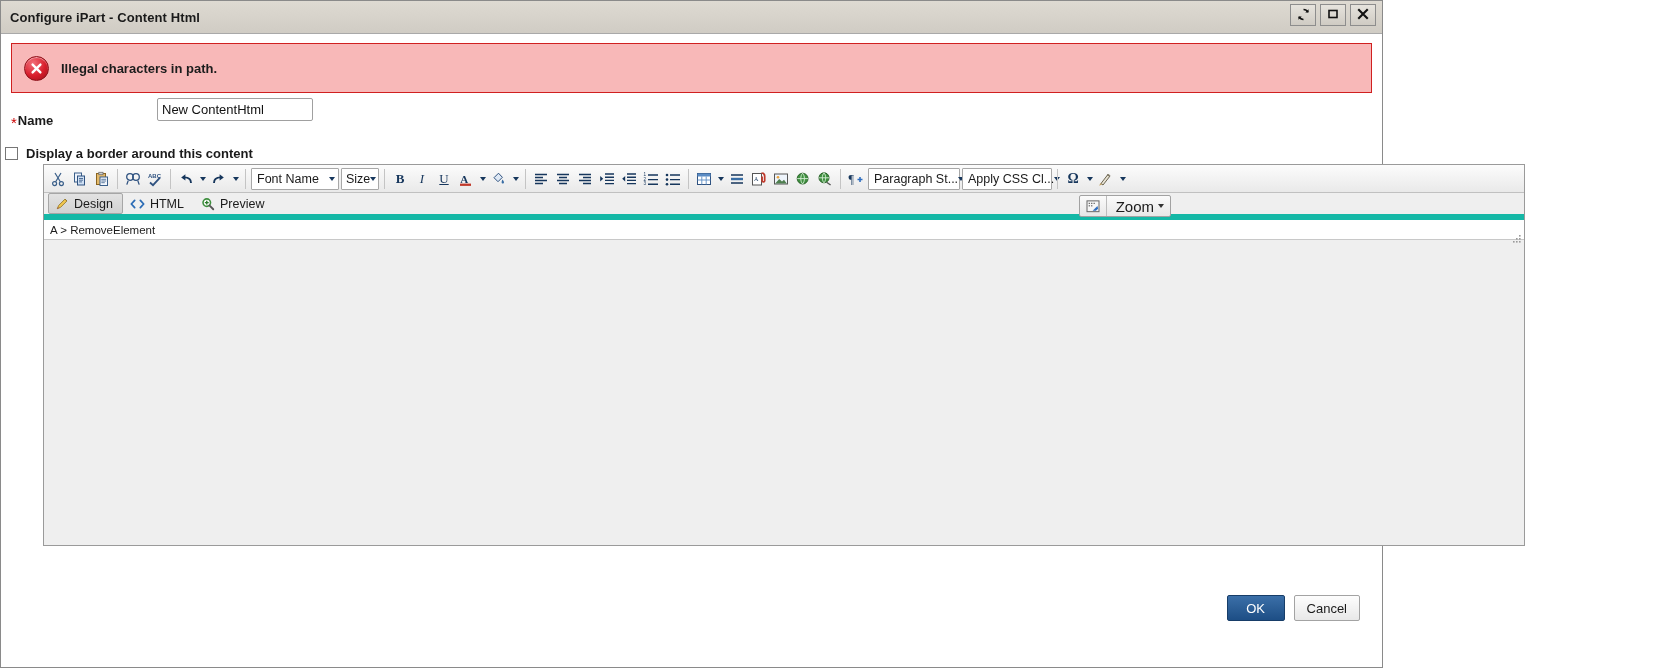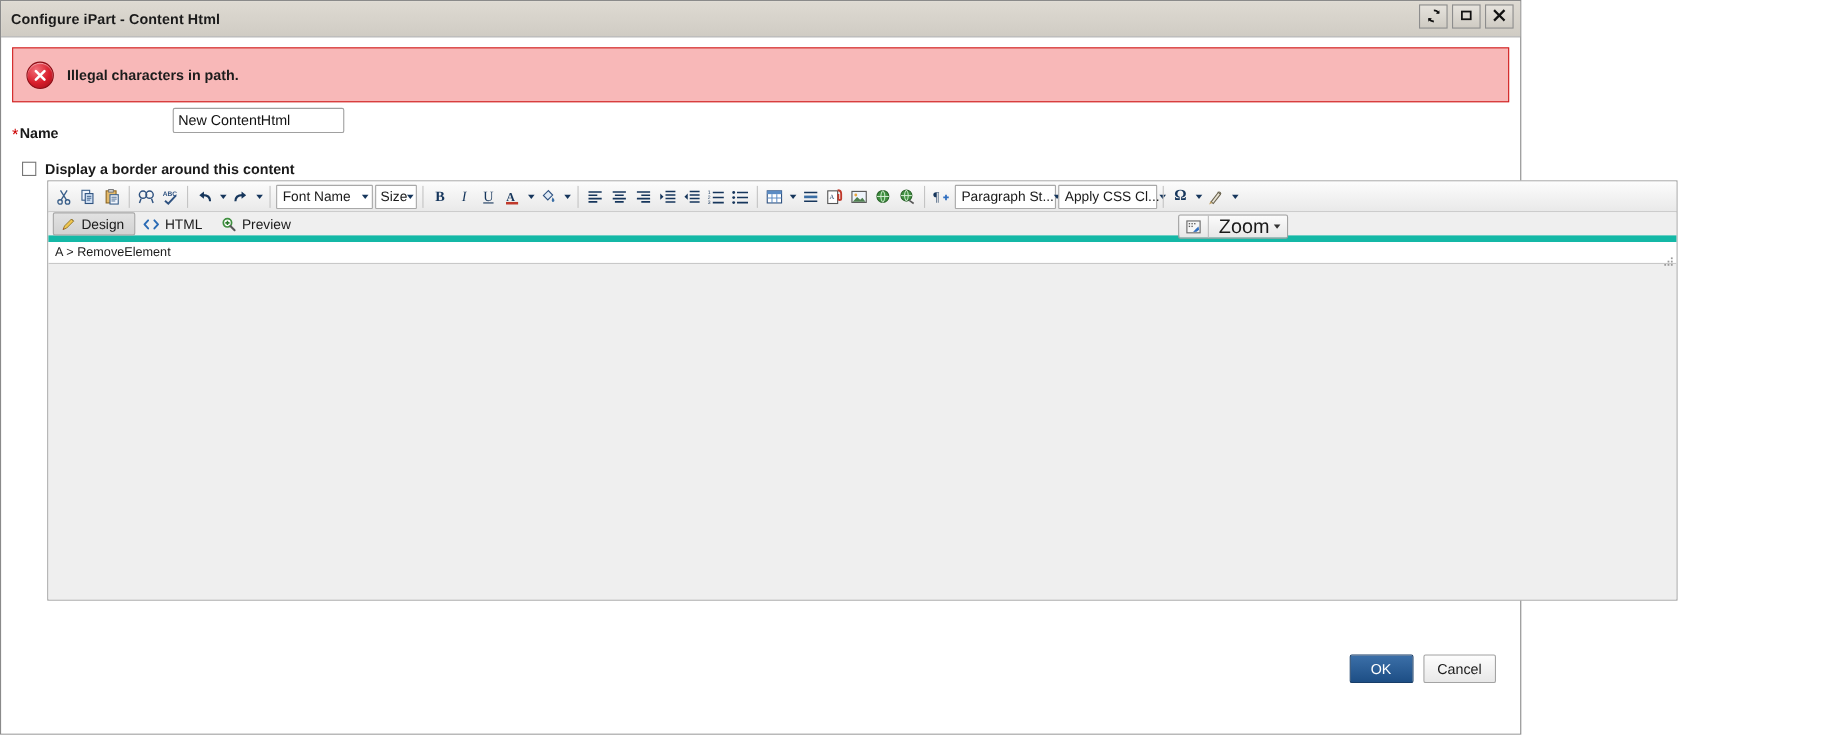--- a/index.html
+++ b/index.html
@@ -77,21 +77,21 @@
     font-size: 13px; color: #111;
     padding: 2px 4px;
     font-family: "Liberation Sans", sans-serif;
     border-radius: 2px;
   }
 
   
   .check-row {
     margin-top: 13px;
     display: flex; align-items: center;
-    padding-left: 19px;
+    padding-left: 4px;
   }
   .chk {
     width: 13px; height: 13px;
     border: 1px solid #767676;
     background: #fff;
     cursor: pointer; flex: 0 0 auto;
   }
   .chk-label { font-size: 13px; font-weight: bold; color: #1a1a1a; margin-left: 8px; }
 
   
@@ -190,21 +190,21 @@
     display: flex; align-items: stretch; height: 22px;
     border: 1px solid #a2a2a2; background: linear-gradient(#fbfbfb, #e7e7e7);
     border-radius: 2px;
   }
   .zoom-icon-box {
     width: 27px; display: flex; align-items: center; justify-content: center;
     border-right: 1px solid #bcbcbc; cursor: pointer;
   }
   .zoom-lbl {
     display: flex; align-items: center; gap: 4px;
-    padding: 0 6px 0 9px; font-size: 18px; color: #1a1a1a; cursor: pointer;
+    padding: 0 6px 0 9px; font-size: 15px; color: #1a1a1a; cursor: pointer;
   }
 
   
   .status-bar {
     height: 20px; background: #ffffff;
     border-bottom: 1px solid #c8c8c8;
     display: flex; align-items: center;
     padding-left: 6px;
     flex: 0 0 auto;
   }

